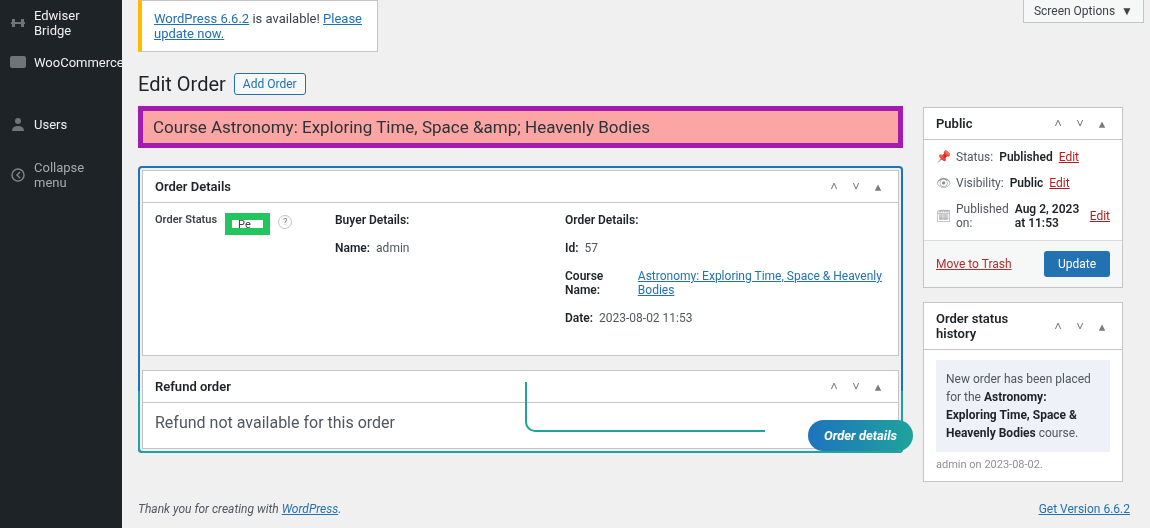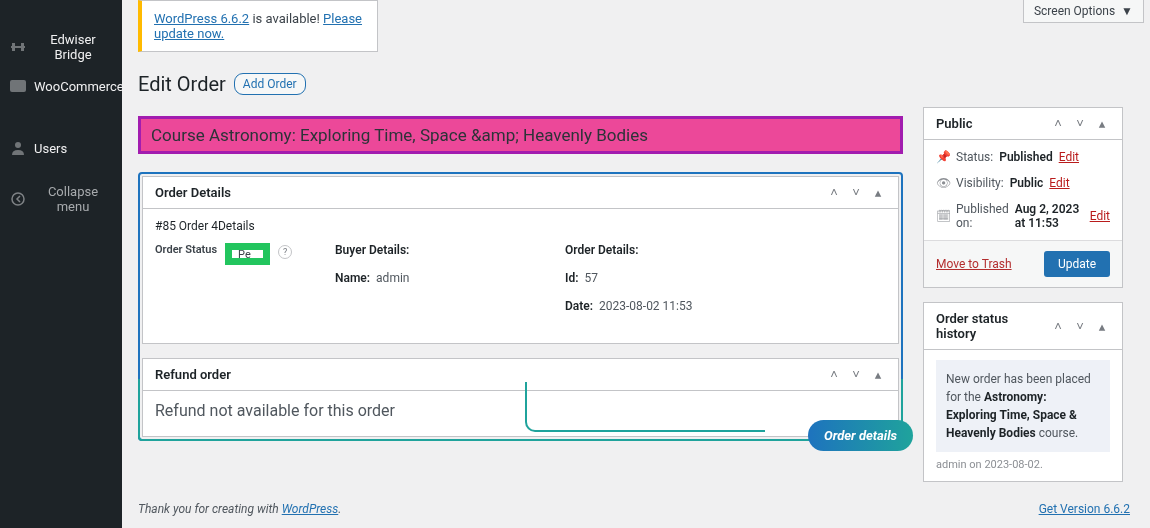--- a/index.html
+++ b/index.html
@@ -1,36 +1,36 @@
 <!DOCTYPE html>
 <html><head>
   <meta charset="utf-8">
   <style>
     * { box-sizing: border-box; margin: 0; padding: 0; font-family: -apple-system, BlinkMacSystemFont, "Segoe UI", Roboto, Oxygen-Sans, Ubuntu, Cantarell, "Helvetica Neue", sans-serif; }
     body { background: #f0f0f1; color: #3c434a; font-size: 13px; width: 1150px; height: 528px; overflow: hidden; position: relative; }
     
-    .sidebar { position: absolute; left: 0; top: 0; width: 122px; height: 100%; background: #1d2327; color: #f0f0f1; padding-top: 24px; text-align: center; }
+    .sidebar { position: absolute; left: 0; top: 0; width: 122px; height: 100%; background: #1d2327; color: #f0f0f1; padding-top: 0; }
     .sidebar-item { display: flex; align-items: center; padding: 8px 10px; font-size: 13px; color: #f0f0f1; cursor: pointer; gap: 8px; }
     .sidebar-icon { width: 16px; height: 16px; display: flex; align-items: center; justify-content: center; flex-shrink: 0; opacity: 0.6; }
     .sidebar-label { font-size: 13px; }
     .collapse-item { color: #a7aaad; margin-top: 12px; }
     .collapse-item .sidebar-icon { opacity: 0.7; }
     
     .main { position: absolute; left: 122px; top: 0; right: 0; bottom: 0; padding: 0 20px 0 16px; overflow: hidden; }
     
     .screen-options { position: absolute; top: 0; right: 6px; border: 1px solid #c3c4c7; border-top: none; background: #f6f7f7; padding: 4px 10px; font-size: 12px; display: flex; align-items: center; gap: 6px; cursor: pointer; margin-left: 30px; }
     
     .notice { background: #fff; border-left: 4px solid #ffba00; padding: 10px 12px; border-top: 1px solid #c3c4c7; border-right: 1px solid #c3c4c7; border-bottom: 1px solid #c3c4c7; width: 240px; }
     .notice a { color: #2271b1; text-decoration: underline; }
     
     .page-heading { margin-top: 20px; display: flex; align-items: center; gap: 8px; }
     .page-title { font-size: 20px; font-weight: 400; color: #1d2327; }
-    .add-btn { border: 1px solid #2271b1; color: #2271b1; background: #f6f7f7; padding: 3px 8px; font-size: 12px; border-radius: 9px; cursor: pointer; }
-    
-    .title-input { width: 765px; margin-top: 20px; padding: 6px 10px; font-size: 17px; border: 3px solid #a21caf; background: #ec4899; color: #2c3338; }
+    .add-btn { border: 1px solid #2271b1; color: #2271b1; background: #f6f7f7; padding: 3px 8px; font-size: 12px; border-radius: 3px; cursor: pointer; }
+    
+    .title-input { width: 765px; margin-top: 10px; padding: 6px 10px; font-size: 17px; border: 5px solid #a21caf; background: #fca5a5; color: #2c3338; }
     
     .content-row { display: flex; gap: 20px; margin-top: 0; }
     .content-col { width: 765px; }
     
     .highlight-box { border: 2px solid #1e73be; border-radius: 4px; padding: 2px; margin-top: 18px; position: relative; }
     .highlight-box::after { content: ""; position: absolute; bottom: -2px; left: -2px; right: -2px; height: 60px; border: 2px solid #1fa39c; border-top: none; border-radius: 0 0 4px 4px; pointer-events: none; }
     
     .postbox { background: #fff; border: 1px solid #c3c4c7; margin-bottom: 14px; }
     .postbox:last-child { margin-bottom: 0; }
     .postbox-header { padding: 8px 12px; border-bottom: 1px solid #c3c4c7; display: flex; justify-content: space-between; align-items: center; }
@@ -147,21 +147,20 @@
         <div class="postbox">
           <div class="postbox-header">
             <span class="postbox-title">Order Details</span>
             <div class="postbox-actions">
               <span>˄</span>
               <span>˅</span>
               <span>▴</span>
             </div>
           </div>
           <div class="postbox-body">
-            <div class="order-subtitle">#85 Order 4Details</div>
             <div class="details-row">
               <div class="details-col status-col">
                 <div class="status-label">Order Status</div>
                 <div class="status-select">
                     <span>Pe</span>
                   </div>
                 <div class="help-icon">?</div>
               </div>
               <div class="details-col buyer-col">
                 <div class="detail-heading">Buyer Details:</div>
@@ -170,20 +169,24 @@
                   <span class="detail-value">admin</span>
                 </div>
               </div>
               <div class="details-col order-col">
                 <div class="detail-heading">Order Details:</div>
                 <div class="detail-line">
                   <span class="detail-label">Id:</span>
                   <span class="detail-value">57</span>
                 </div>
                 <div class="detail-line">
+                  <span class="detail-label">Course Name:</span>
+                  <span class="detail-value"><a href="#">Astronomy: Exploring Time, Space &amp; Heavenly Bodies</a></span>
+                </div>
+                <div class="detail-line">
                   <span class="detail-label">Date:</span>
                   <span class="detail-value">2023-08-02 11:53</span>
                 </div>
               </div>
             </div>
           </div>
         </div>
 
         <div class="postbox">
           <div class="postbox-header">

